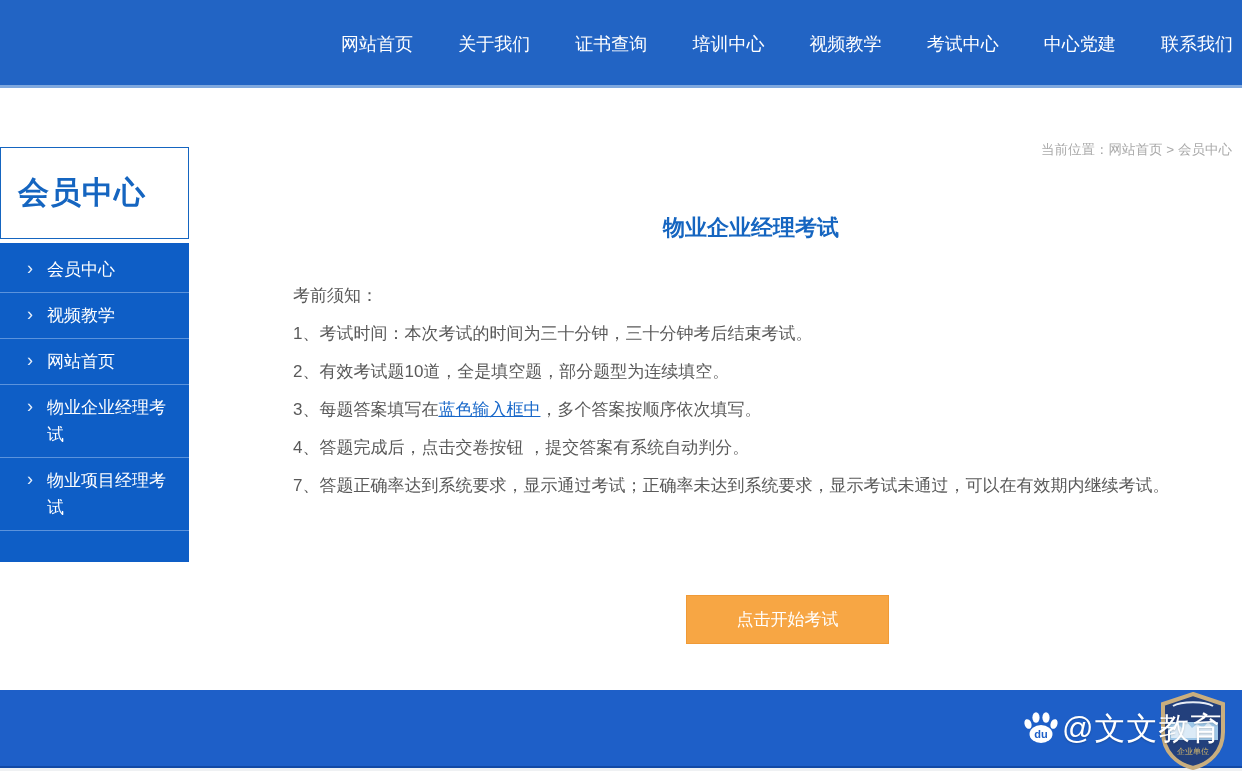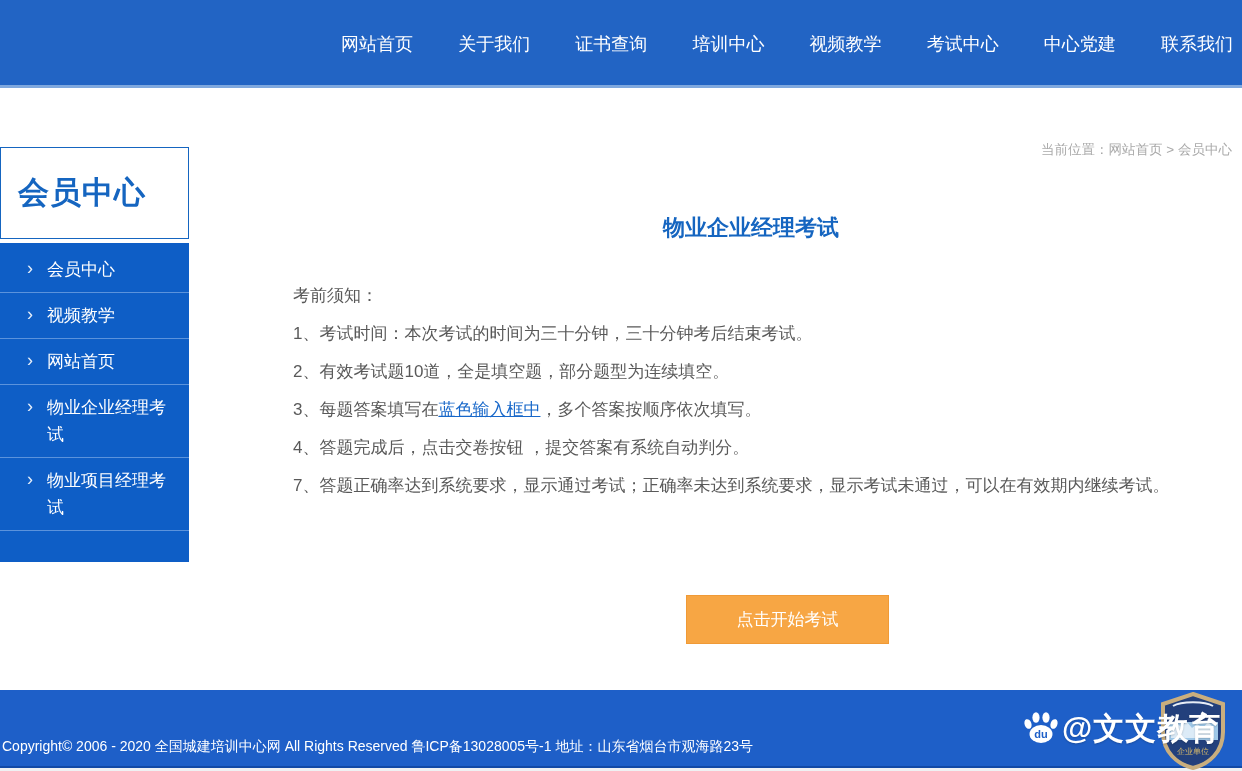--- a/index.html
+++ b/index.html
@@ -96,21 +96,21 @@
     position: absolute; left: 2px; bottom: 10px; color: #ffffff; font-size: 14px;
     white-space: nowrap;
   }
   .shield-icon { position: absolute; left: 1157px; top: 2px; z-index: 1; }
   .watermark {
     position: absolute; left: 1022px; top: 18px; z-index: 2;
     display: flex; align-items: center;
   }
   .paw-icon { margin-right: 2px; }
   .watermark-text {
-    color: #ffffff; font-size: 31px; font-weight: bold; letter-spacing: 1px;
+    color: #ffffff; font-size: 31px; font-weight: normal; letter-spacing: 1px;
     text-shadow: 0 1px 2px rgba(0,0,0,0.2); white-space: nowrap;
   }
   .bottom-strip {
     position: absolute; left: 0; top: 766px; width: 1242px; height: 5px;
     background: #EFF1F3; border-top: 2px solid #1249A5;
   }
 </style>
 </head>
 <body>
 
@@ -167,21 +167,20 @@
     <p>1、考试时间：本次考试的时间为三十分钟，三十分钟考后结束考试。</p>
     <p>2、有效考试题10道，全是填空题，部分题型为连续填空。</p>
     <p><span>3、每题答案填写在</span><span class="notice-link">蓝色输入框中</span><span>，多个答案按顺序依次填写。</span></p>
     <p>4、答题完成后，点击交卷按钮 ，提交答案有系统自动判分。</p>
     <p>7、答题正确率达到系统要求，显示通过考试；正确率未达到系统要求，显示考试未通过，可以在有效期内继续考试。</p>
   </div>
 
   <div class="start-button">点击开始考试</div>
 
   <div class="footer">
-    <div class="copyright">Copyright© 2006 - 2020 全国城建培训中心网 All Rights Reserved 鲁ICP备13028005号-1 地址：山东省烟台市观海路23号</div>
 
     <div class="shield-icon">
       <svg width="72" height="78" viewBox="0 0 72 78">
         <path d="M36 2 L66 12 V40 C66 60 52 72 36 76 C20 72 6 60 6 40 V12 Z" fill="#23407C" stroke="#C9AE7E" stroke-width="4"></path>
         <path d="M11 30 H61 V48 H11 Z" fill="#9FC8E8"></path>
         <path d="M14 36 l6 -5 5 5 4 -7 6 7 5 -4 6 4 5 -6 6 6 v10 H14 Z" fill="#DCEBF7"></path>
         <path d="M16 14 C24 9 48 9 56 14" fill="none" stroke="#E8EEF7" stroke-width="2"></path>
         <text x="36" y="62" text-anchor="middle" font-size="8" fill="#D8B96A" font-family="Liberation Sans, DejaVu Sans, sans-serif">企业单位</text>
       </svg>
     </div>

